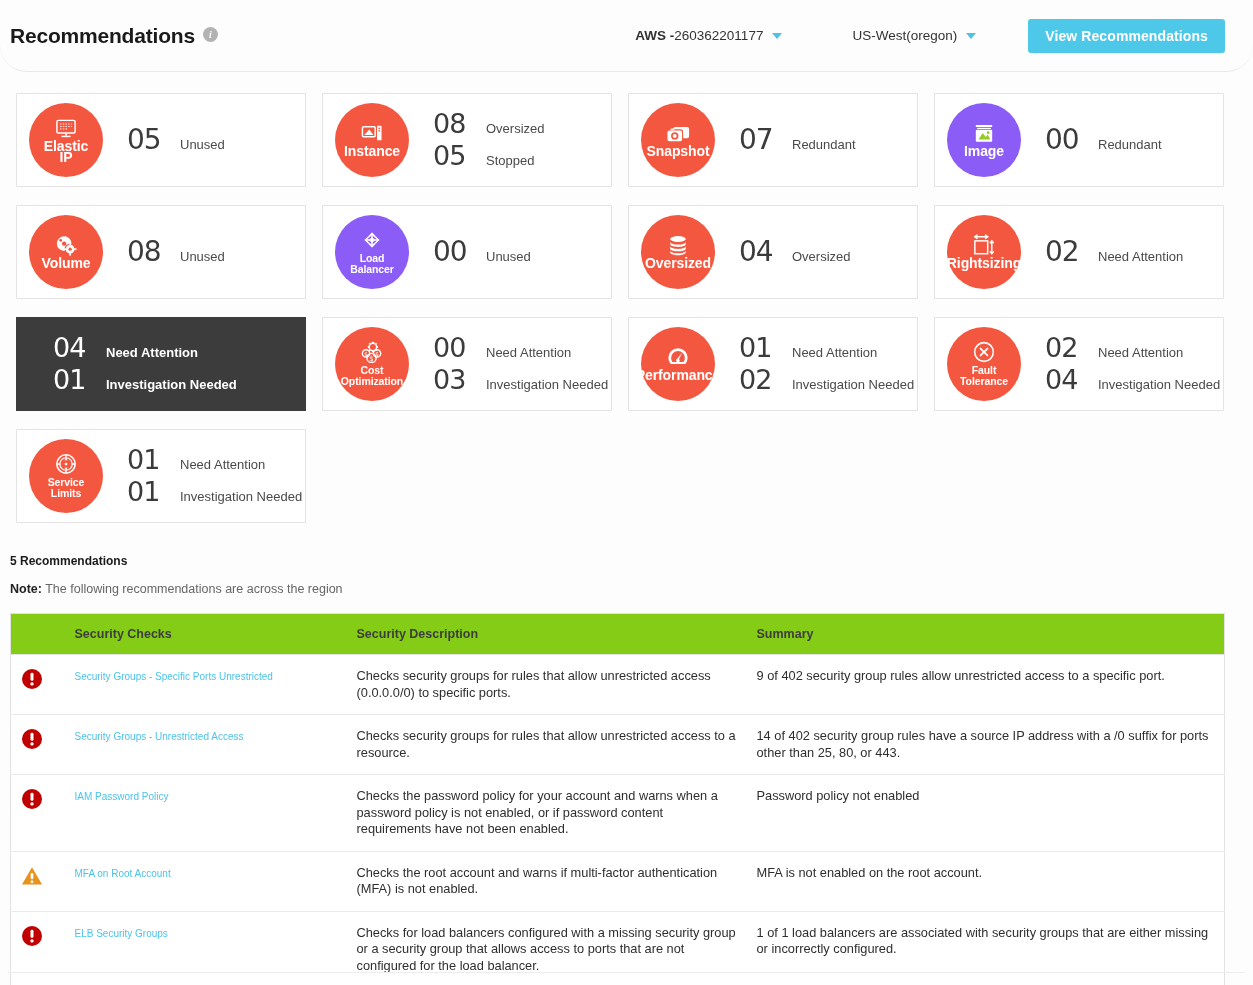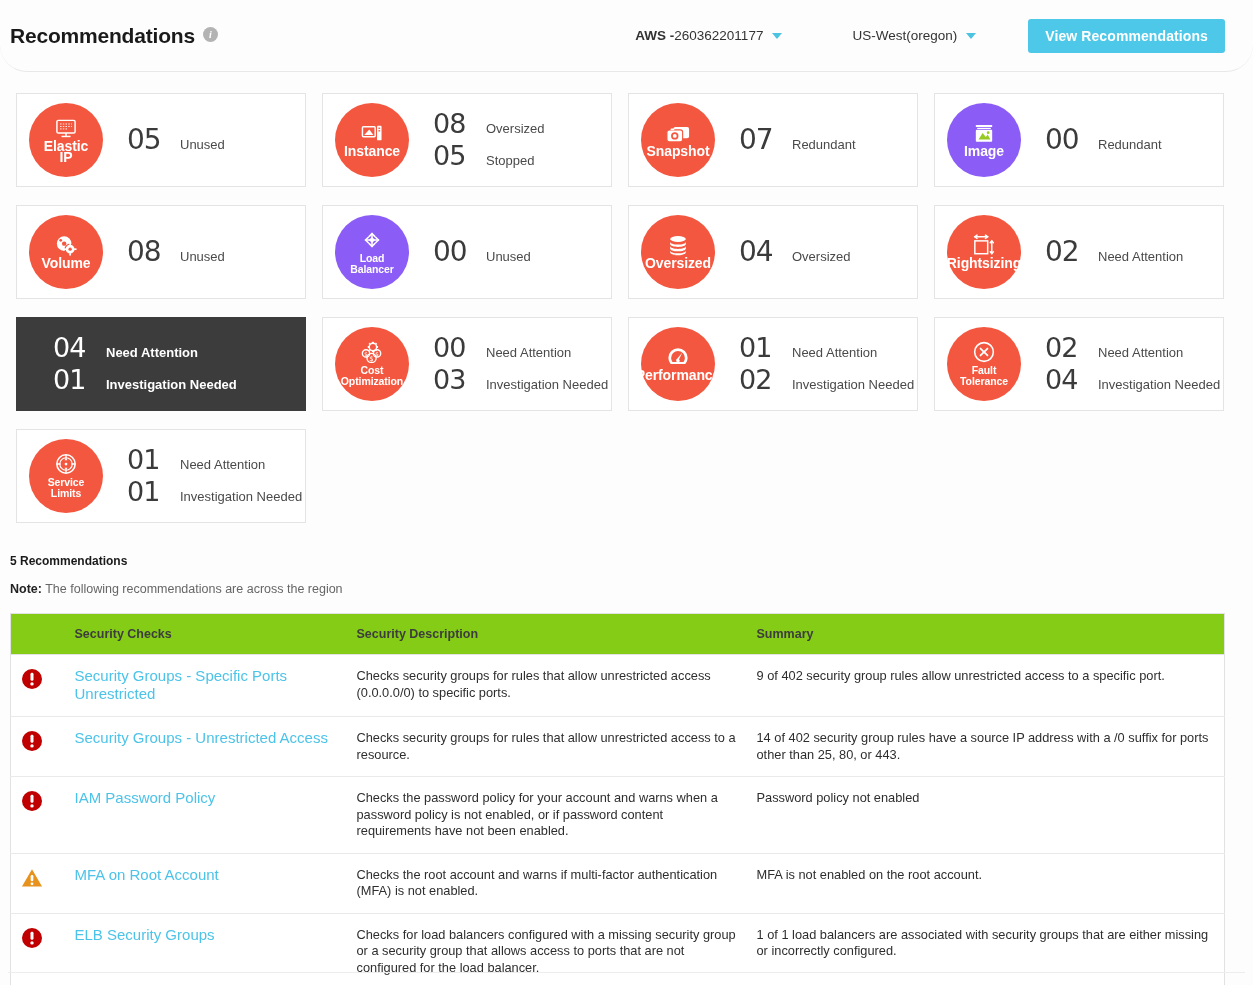--- a/index.html
+++ b/index.html
@@ -122,21 +122,21 @@
   th.c-desc{ width:400px; }
   th.c-sum{ width:auto; }
   table.rec-table td{
     padding:13px 10px; vertical-align:top;
     border-bottom:1px solid #eaeaea; font-size:12.8px; color:#2e2e2e;
     line-height:16.5px;
   }
   table.rec-table tr:last-child td{ border-bottom:1px solid #e2e2e2; }
   td.c-icon{ padding-left:18px; padding-top:12px; }
   td.c-check a{
-    color:#4cc3e8; text-decoration:none; font-size:15px; cursor:pointer;
+    color:#4cc3e8; text-decoration:none; font-size:10px; cursor:pointer;
   }
   td.c-sum{ padding-right:14px; }
 
   .ico-wrap{ width:22px; height:22px; display:block; }
 
   .bottom-rule{
     position:absolute; left:8px; right:8px; bottom:12px;
     border-top:1px solid #ededed;
   }
 </style>

